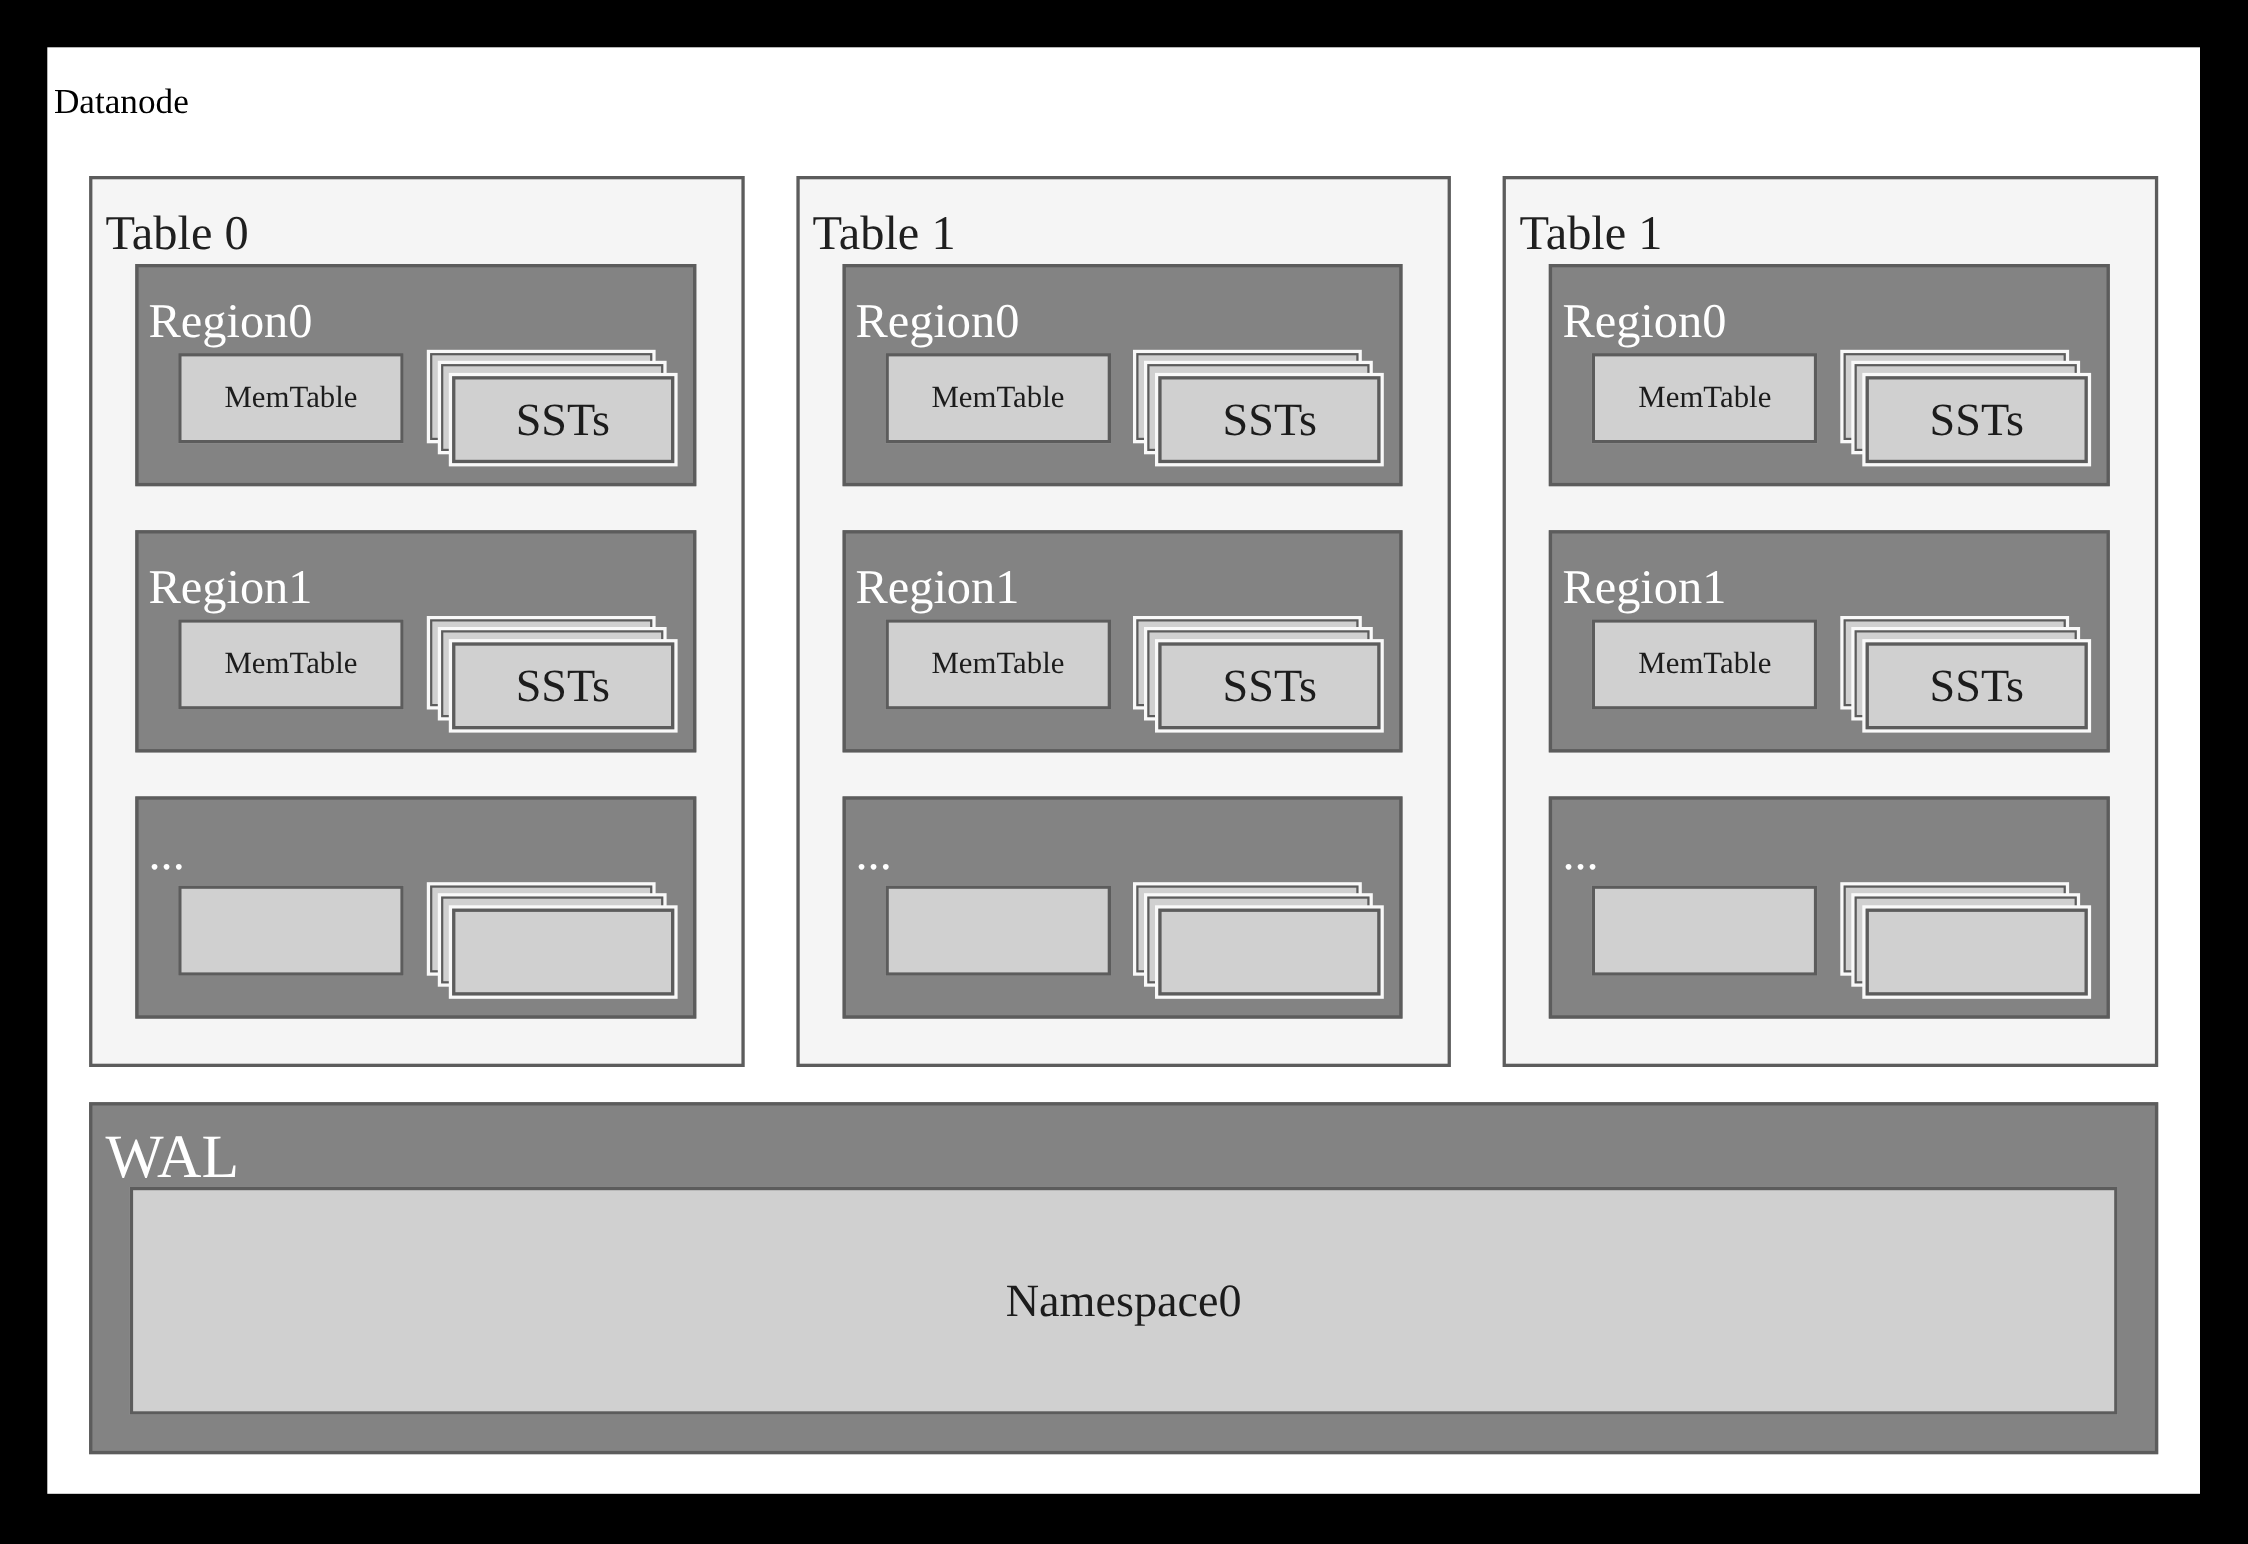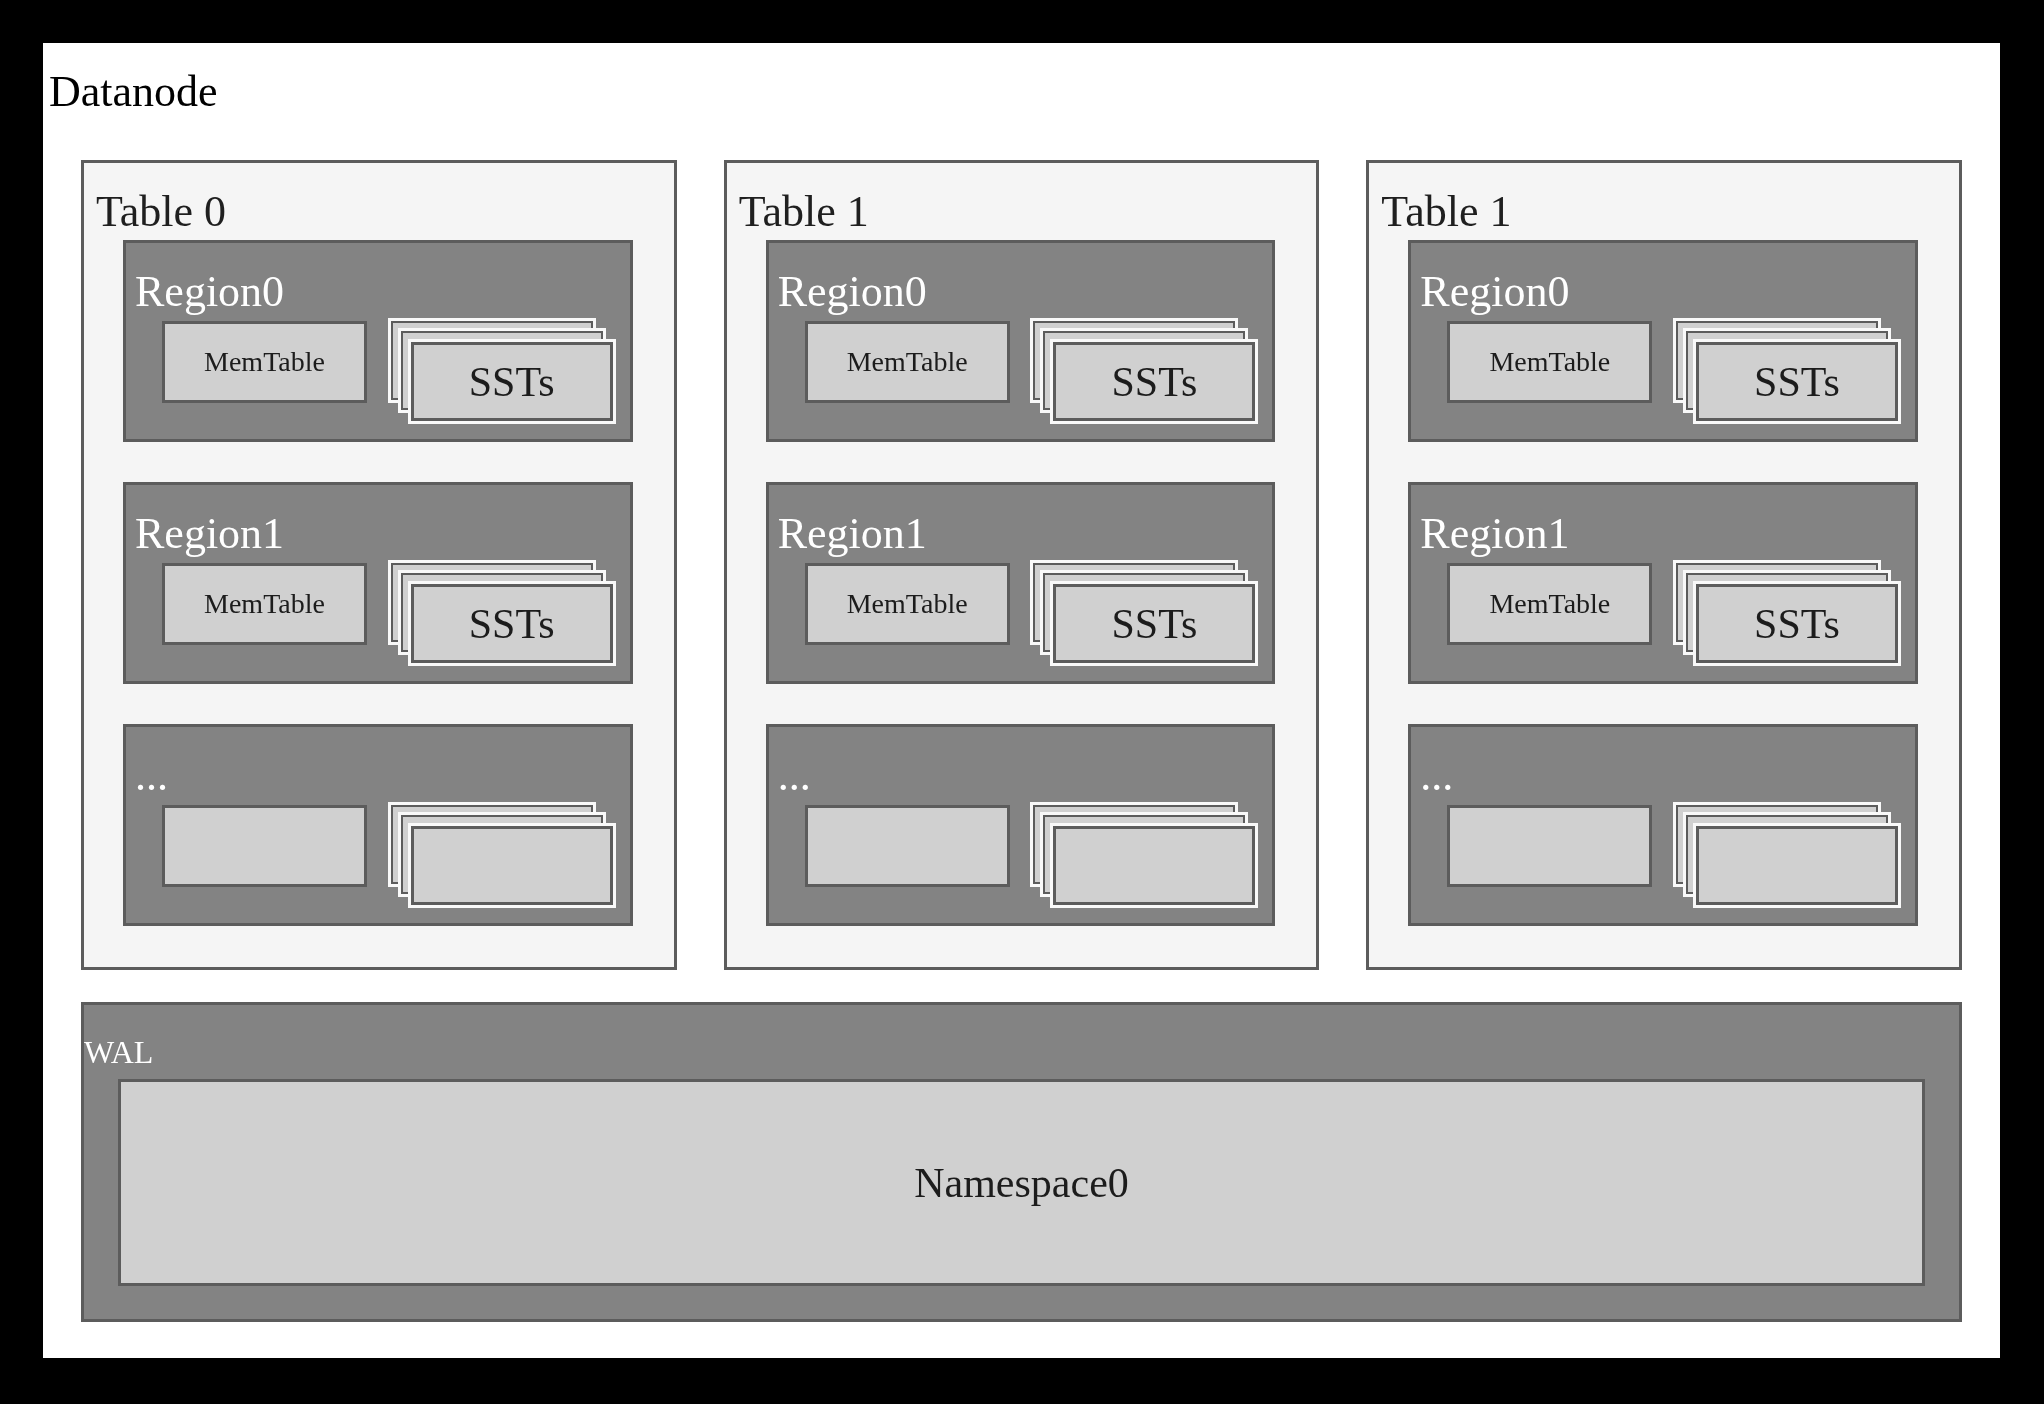--- a/index.html
+++ b/index.html
@@ -12,21 +12,21 @@
   * { box-sizing:border-box; }
 
   .canvas {
     position:absolute; left:43px; top:43px;
     width:1957px; height:1315px;
     background: var(--canvas, #ffffff);
   }
 
   .diagram-title {
     margin:24px 0 0 6px;
-    font-size:44px; line-height:50px;
+    font-size:32px; line-height:50px;
     color:#000000;
     white-space:nowrap;
   }
 
   
   .tables-row {
     display:flex; gap:47px;
     margin:43px 38px 0 38px;
   }
   .table-box {
@@ -80,22 +80,22 @@
     font-size:42px; color: var(--dark-text, #1c1c1c); white-space:nowrap;
   }
 
   
   .wal-box {
     margin:32px 38px 0 38px; height:320px;
     background: var(--panel-fill, #838383);
     border:3px solid var(--border, #5c5c5c);
   }
   .wal-label {
-    margin:22px 0 0 0;
-    font-size:32px; line-height:50px;
+    margin:22px 0 0 12px;
+    font-size:56px; line-height:50px;
     color: var(--light-text, #ffffff); white-space:nowrap;
   }
   .ns-row { display:flex; gap:58px; margin:2px 34px 0 34px; }
   .namespace-box {
     flex:1; height:207px;
     background: var(--box-fill, #d0d0d0);
     border:3px solid var(--border, #5c5c5c);
     display:flex; align-items:center; justify-content:center;
     font-size:42px; color: var(--dark-text, #1c1c1c); white-space:nowrap;
   }

